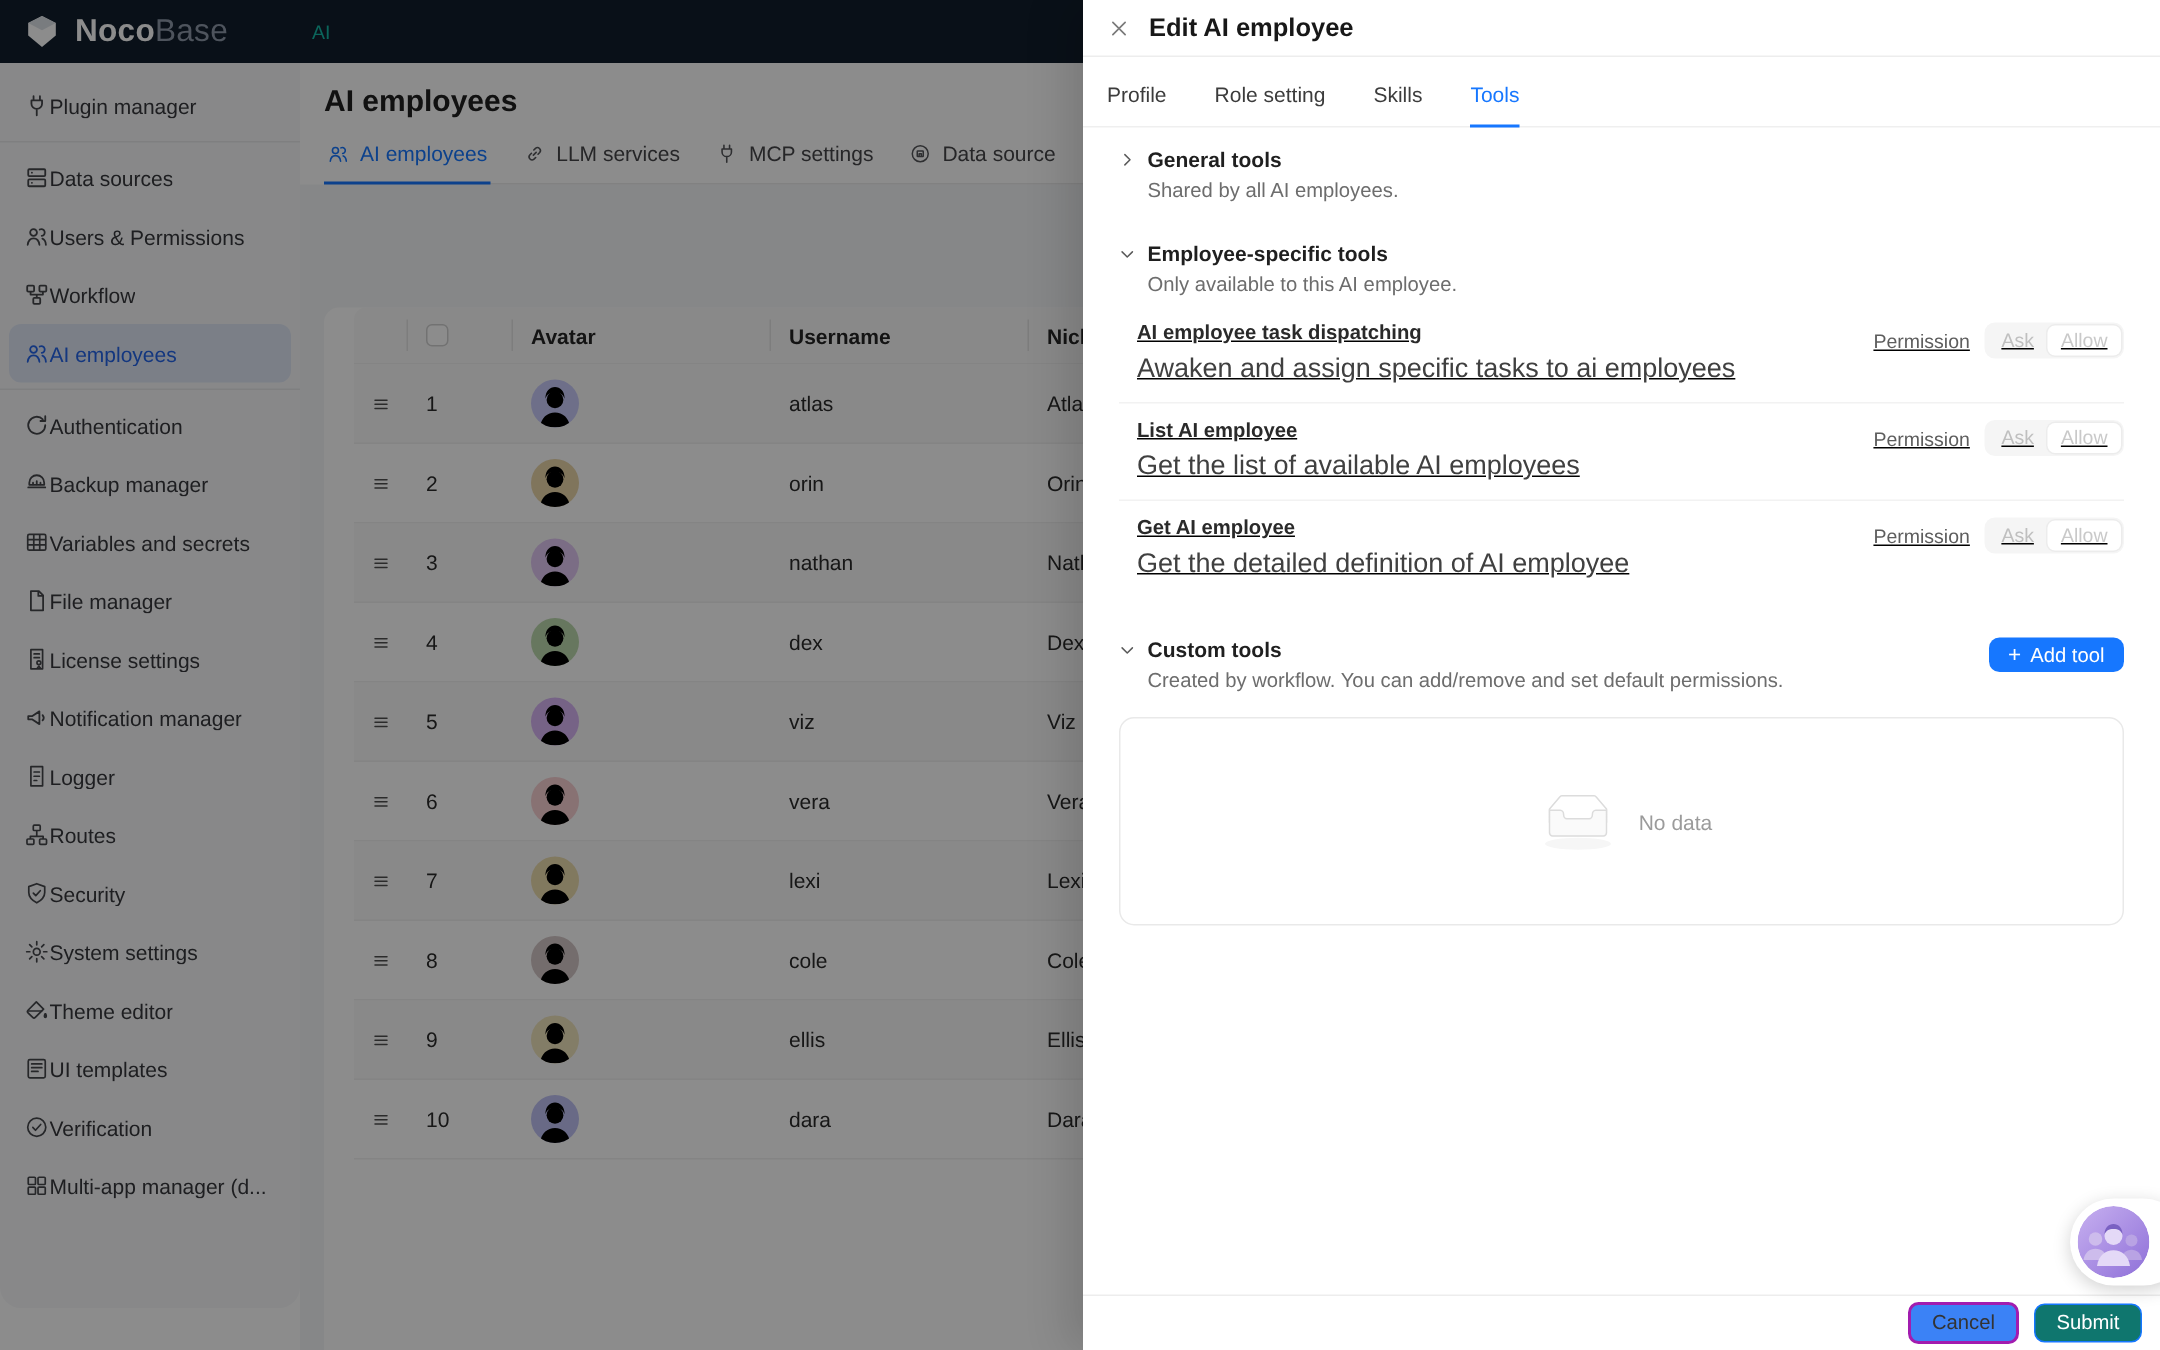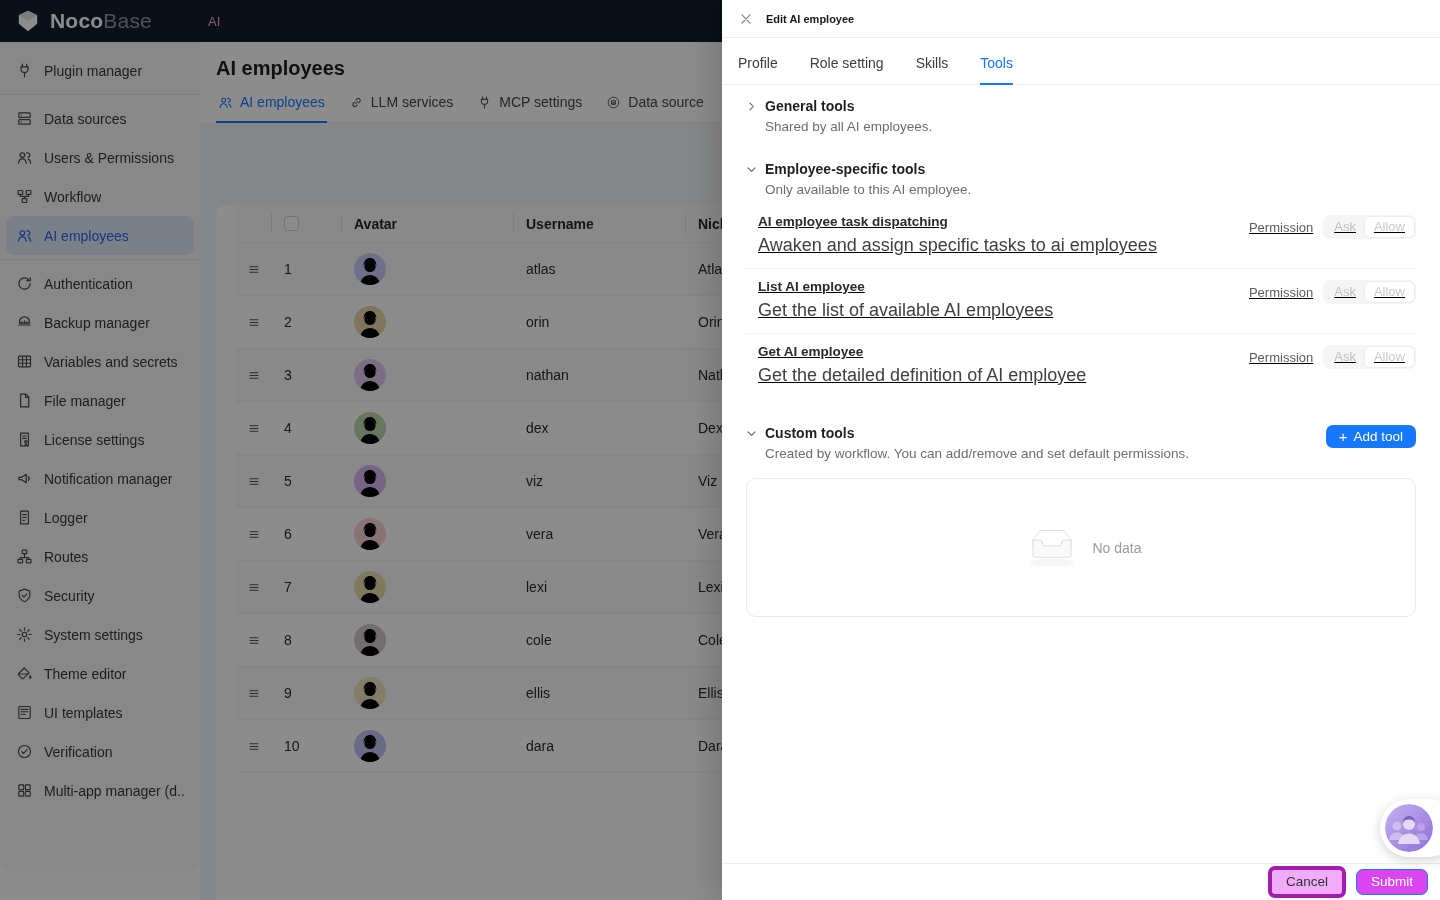--- a/index.html
+++ b/index.html
@@ -5,27 +5,27 @@
   html,body{margin:0;padding:0;background:#222;}
   .screen{position:relative;width:1440px;height:900px;overflow:hidden;background:#fff;
     font-family:"Liberation Sans",sans-serif;}
   
   .topbar{position:absolute;left:0;top:0;width:100%;height:42px;background:#111e2c;
     display:flex;align-items:center;z-index:1;}
   .logo-box{width:200px;display:flex;align-items:center;gap:9px;padding-left:15px;box-sizing:border-box;}
   .logo-text{font-size:21px;letter-spacing:.2px;white-space:nowrap;}
   .logo-text b{color:#fff;font-weight:700;}
   .logo-text span{color:#8e99a9;font-weight:400;}
-  .app-label{color:#f9a8d4;font-size:13px;margin-left:8px;}
+  .app-label{color:#14b8a6;font-size:13px;margin-left:8px;}
   
   .sidebar{position:absolute;left:0;top:42px;width:200px;height:830px;background:#f7f8fa;
     border-radius:0 0 14px 14px;box-sizing:border-box;padding-top:5px;z-index:1;}
   .side-group{padding:4px 0;}
   .side-group + .side-group{border-top:1px solid #e7e7ea;}
-  .side-item{height:39px;margin:0 6px;border-radius:8px;display:flex;align-items:center;gap:11px;
+  .side-item{height:39px;margin:0 6px;border-radius:8px;display:flex;align-items:center;
     padding:0 10px;font-size:14px;color:#37383c;cursor:pointer;}
   .side-item .ic{width:17px;height:17px;flex:none;color:#46474c;}
   .side-item.active{background:#e1e8f6;color:#2565e8;}
   .side-item.active .ic{color:#2565e8;}
   .side-label{white-space:nowrap;overflow:hidden;}
   .ic{display:block;}
   
   .main{position:absolute;left:200px;top:42px;right:0;bottom:0;background:#f5f6f8;}
   .page-head{background:#fff;padding:15px 24px 0 16px;}
   .page-title{font-size:20px;font-weight:700;color:#202020;margin:0;}
@@ -53,21 +53,21 @@
   .cbx{width:15px;height:15px;border:1.5px solid #cfcfcf;border-radius:4px;background:#fff;box-sizing:border-box;cursor:pointer;}
   .avatar{width:32px;height:32px;border-radius:50%;overflow:hidden;flex:none;}
   
   .mask{position:absolute;left:0;top:0;width:722px;height:900px;background:rgba(0,0,0,.45);z-index:20;}
   
   .drawer{position:absolute;left:722px;top:0;bottom:0;right:0;background:#fff;z-index:25;
     box-shadow:-10px 0 28px rgba(0,0,0,.14);display:flex;flex-direction:column;}
   .d-head{height:37px;flex:none;border-bottom:1px solid #ededed;display:flex;align-items:center;gap:13px;padding:0 17px;}
   .d-close{color:#7d7d7d;display:flex;cursor:pointer;}
   .d-close .ic{width:14px;height:14px;}
-  .d-title{font-size:11px;font-weight:700;color:#181818;}
+  .d-title{font-size:17px;font-weight:700;color:#181818;}
   .d-tabs{flex:none;display:flex;gap:32px;padding:17px 16px 0;border-bottom:1px solid #efefef;}
   .d-tab{font-size:14px;color:#3c3c3c;padding-bottom:12px;border-bottom:2px solid transparent;margin-bottom:-1px;cursor:pointer;}
   .d-tab.active{color:#1677ff;border-bottom-color:#1677ff;}
   .d-body{flex:1;padding:13px 24px 0;overflow:hidden;}
   .sect{margin-bottom:27px;}
   .sect-head{display:flex;align-items:center;gap:8px;}
   .chev{color:#5a5a5a;display:flex;}
   .chev .ic{width:11px;height:11px;}
   .sect-title{font-size:14px;font-weight:700;color:#1f1f1f;}
   .sect-desc{font-size:13.5px;color:#6d6d6d;margin:5px 0 0 19px;}
@@ -85,22 +85,22 @@
   .custom-head{display:flex;justify-content:space-between;align-items:flex-start;}
   .btn-add{display:flex;align-items:center;gap:6px;background:#1677ff;color:#fff;font-size:13.5px;
     border-radius:7px;padding:4px 13px;border:none;cursor:pointer;font-family:inherit;}
   .btn-add .plus{font-size:15px;line-height:14px;}
   .empty-panel{margin-top:17px;border:1px solid #e9e9e9;border-radius:10px;height:139px;
     display:flex;flex-direction:row;align-items:center;justify-content:center;gap:8px;box-sizing:border-box;}
   .empty-text{font-size:14px;color:#9b9b9b;}
   .d-foot{flex:none;height:36px;border-top:1px solid #ededed;display:flex;align-items:center;
     justify-content:flex-end;gap:10px;padding:0 12px;}
   .btn{font-size:13.5px;border-radius:7px;padding:3px 14px;line-height:18px;cursor:pointer;font-family:inherit;}
-  .btn-default{background:#f0abfc;border:4px solid #a21caf;color:#333;}
-  .btn-primary{background:#d946ef;border:1px solid #1677ff;color:#fff;}
+  .btn-default{background:#3b82f6;border:2px solid #a21caf;color:#333;}
+  .btn-primary{background:#0f766e;border:1px solid #1677ff;color:#fff;}
   
   .float-pill{position:absolute;top:799px;right:-18px;width:78px;height:58px;background:#fff;
     border-radius:29px;box-shadow:0 3px 12px rgba(0,0,0,.18);display:flex;align-items:center;
     padding-left:5px;box-sizing:border-box;z-index:30;cursor:pointer;}
   .float-avatar{width:48px;height:48px;border-radius:50%;overflow:hidden;}
   .defs{position:absolute;width:0;height:0;overflow:hidden;}
 </style>
 </head>
 <body>
 

